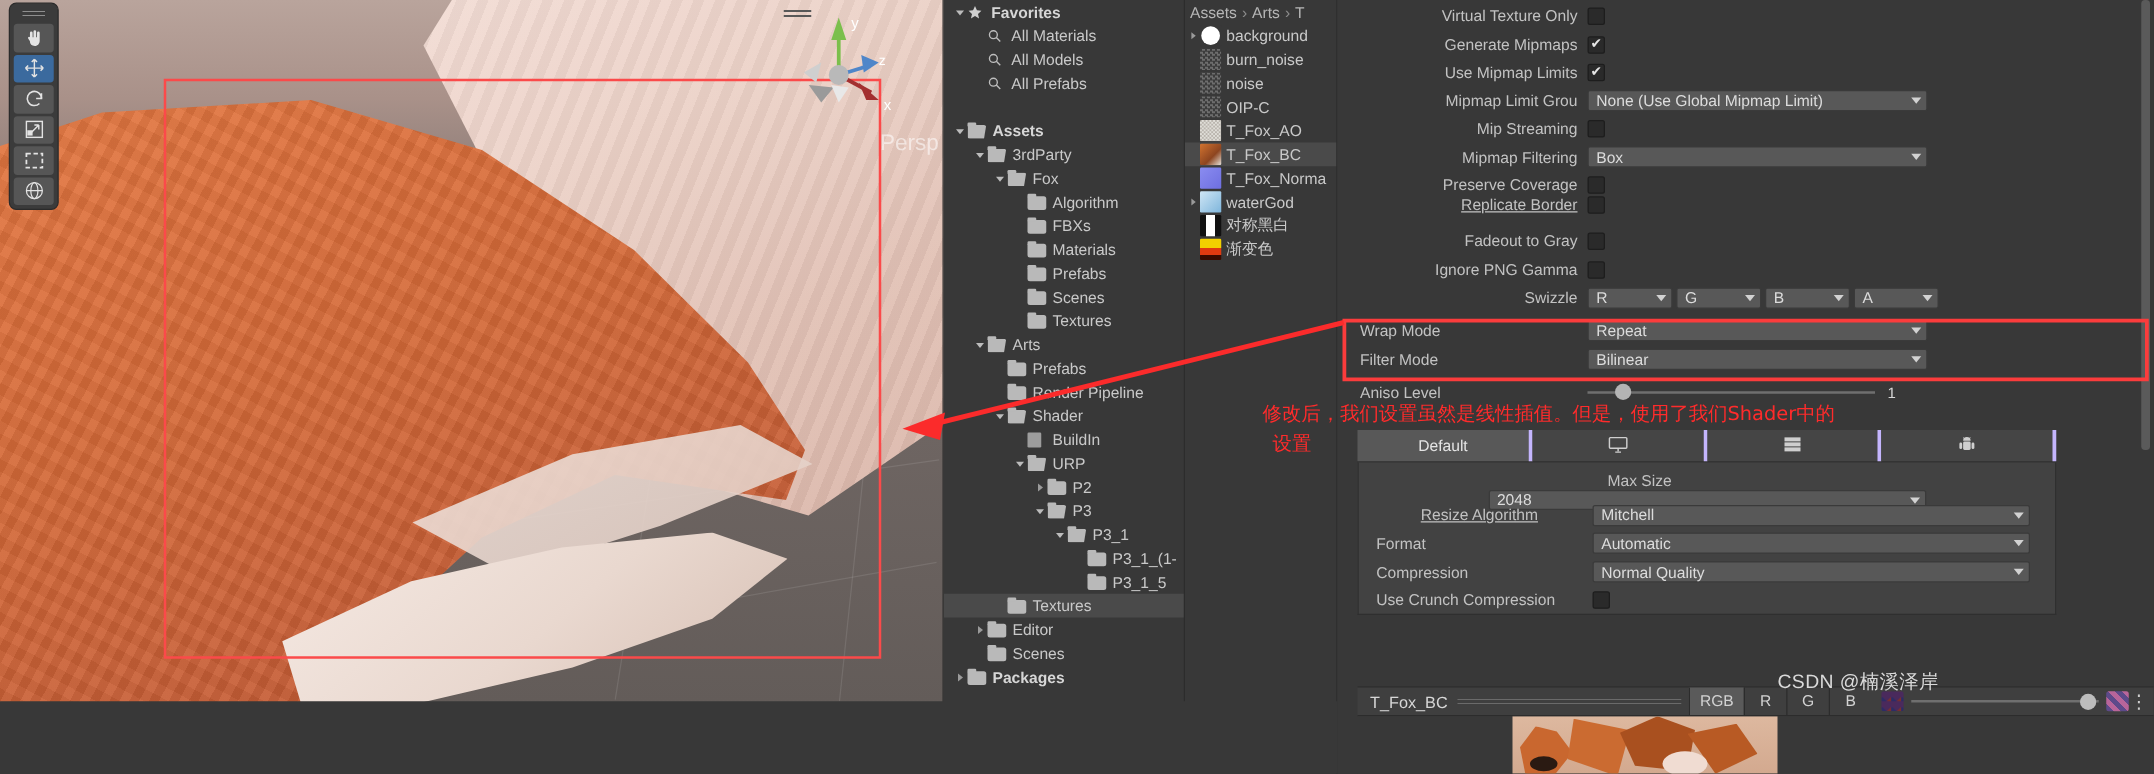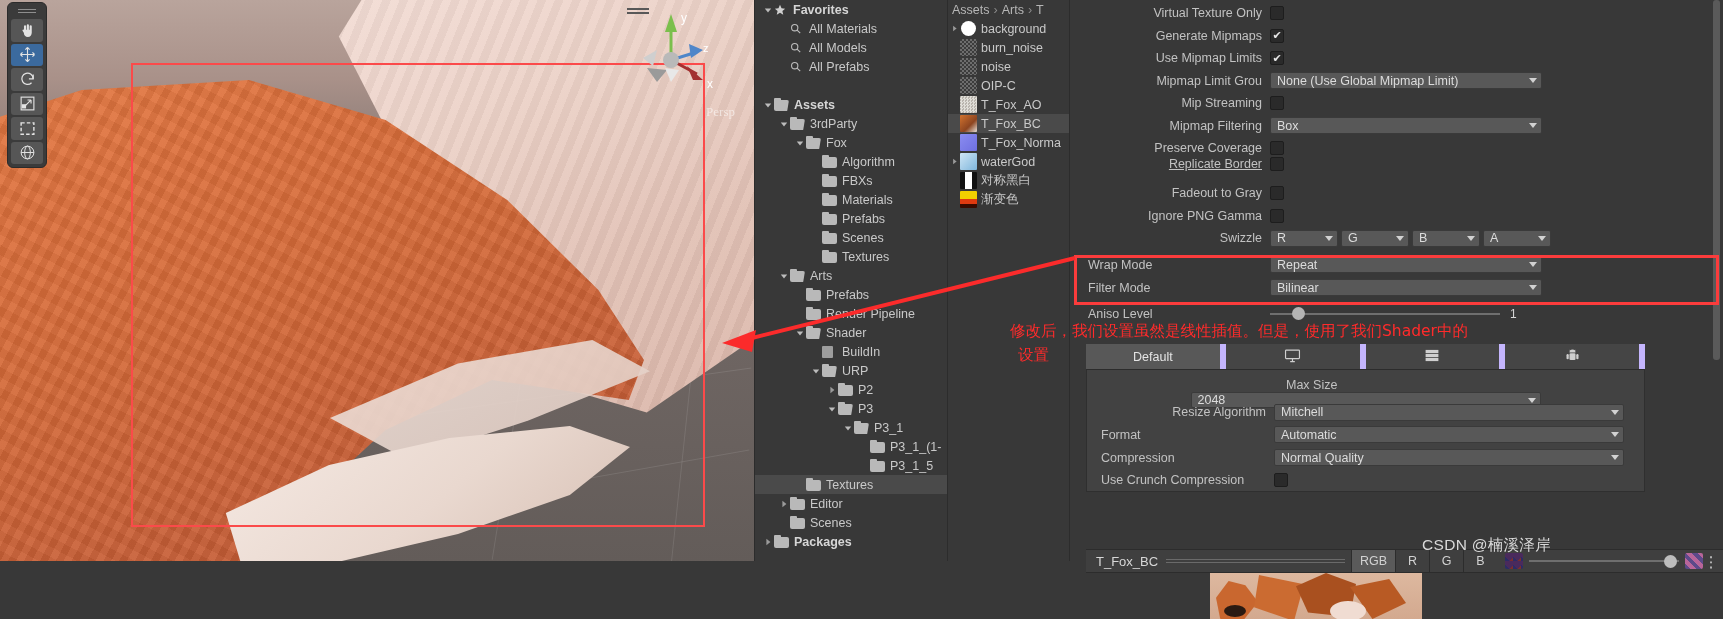--- a/index.html
+++ b/index.html
@@ -85,22 +85,22 @@
     width: 32px; height: 25px; border-radius: 3px; background: #565656;
     display: flex; align-items: center; justify-content: center;
     color: #e3e3e3;
   }
   .tb-btn.active { background: #3b6a9e; }
   .tb-btn svg { width: 17px; height: 17px; }
 
   
   #gizmo { position: absolute; right: 36px; top: 8px; width: 96px; height: 90px; }
   #persp-label {
-    position: absolute; right: 20px; top: 104px;
-    color: rgba(255,255,255,0.55); font-size: 13px; font-family: Liberation Serif, serif;
+    position: absolute; right: 4px; top: 104px;
+    color: rgba(255,255,255,0.55); font-size: 18px;
   }
   #scene-drag-handle{
     position:absolute; left:627px; top:7px; width:22px; height:8px;
     background: linear-gradient(180deg, transparent 1px, #585858 1px 3px, transparent 3px 5px, #585858 5px 7px, transparent 7px);
   }
 
   
   #tree-panel {
     position: absolute; left: 755px; top: 0; width: 193px; height: 562px;
     background: #383838; overflow: hidden;
@@ -176,21 +176,21 @@
   
   .slider-track { position:absolute; left:0; top:7px; height: 2px; background: #6f6f6f; width:100%; }
   .slider-knob { position:absolute; top:1px; width: 13px; height: 13px; border-radius: 50%; background:#b4b4b4; }
 
   
   #plat-tabs {
     position: absolute; left: 1086px; top: 344px; width: 559px; height: 26px;
     display: flex; border-bottom: 1px solid #2c2c2c;
   }
   .ptab { flex: 1; display: flex; align-items: center; justify-content: center;
-          background: #454545; border-right: 6px solid #c4b5fd; color: #c9c9c9; font-size: 12.5px; }
+          background: #454545; border-right: 3px solid #c4b5fd; color: #c9c9c9; font-size: 12.5px; }
   .ptab.active { background: #585858; color: #e4e4e4; }
   #plat-box {
     position: absolute; left: 1086px; top: 370px; width: 559px; height: 122px;
     background: #424242; border: 1px solid #2f2f2f; border-top: none;
   }
 
   
   #preview-bar {
     position: absolute; left: 1070px; top: 549px; width: 653px; height: 0;
   }
@@ -763,21 +763,21 @@
   <div id="plat-box">
     <div id="plat-fields">
         <div style="position: absolute; left: 0px; top: 8px; width: 557px; height: 22.5px; display: flex; align-items: center; flex-direction: column;">
           <span class="lbl" style="width:187px;text-align:left;padding-left:14px;">Max Size</span>
           <span class="dd" style="width:350px;">
             <span>2048</span>
             <span class="arrow"></span>
           </span>
         </div>
         <div style="position: absolute; left: 0px; top: 30.8px; width: 557px; height: 22.5px; display: flex; align-items: center;">
-          <span class="lbl" style="width:187px;text-align:right;padding-left:14px;">Resize Algorithm</span>
+          <span class="lbl" style="width:187px;text-align:center;padding-left:14px;text-decoration:underline;">Resize Algorithm</span>
           <span class="dd" style="width:350px;">
             <span>Mitchell</span>
             <span class="arrow"></span>
           </span>
         </div>
         <div style="position: absolute; left: 0px; top: 53.6px; width: 557px; height: 22.5px; display: flex; align-items: center;">
           <span class="lbl" style="width:187px;text-align:left;padding-left:14px;">Format</span>
           <span class="dd" style="width:350px;">
             <span>Automatic</span>
             <span class="arrow"></span>

